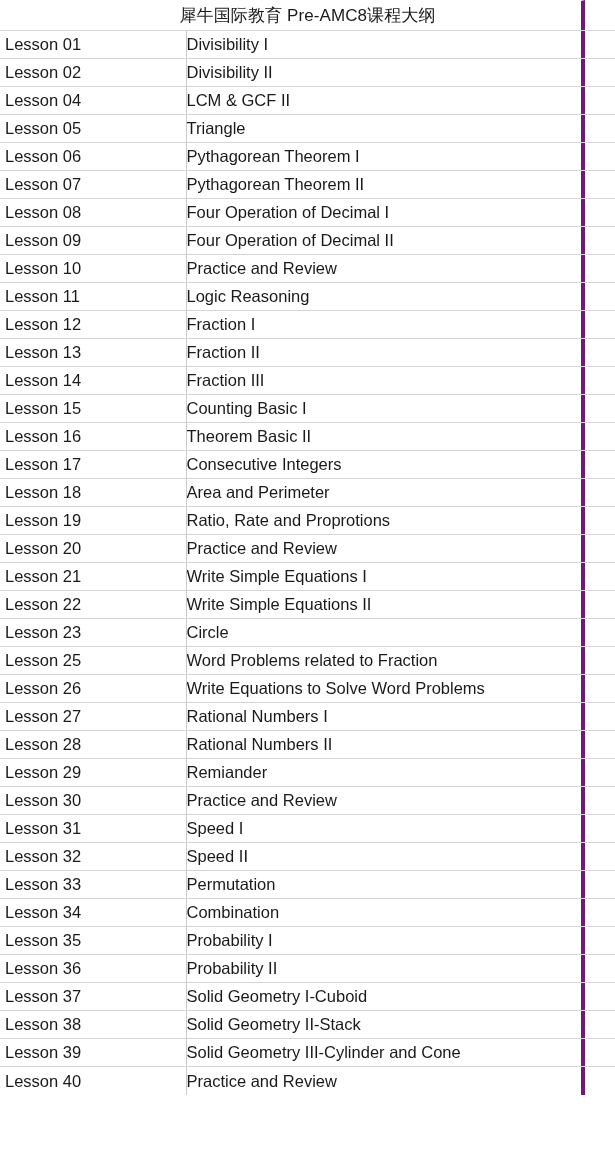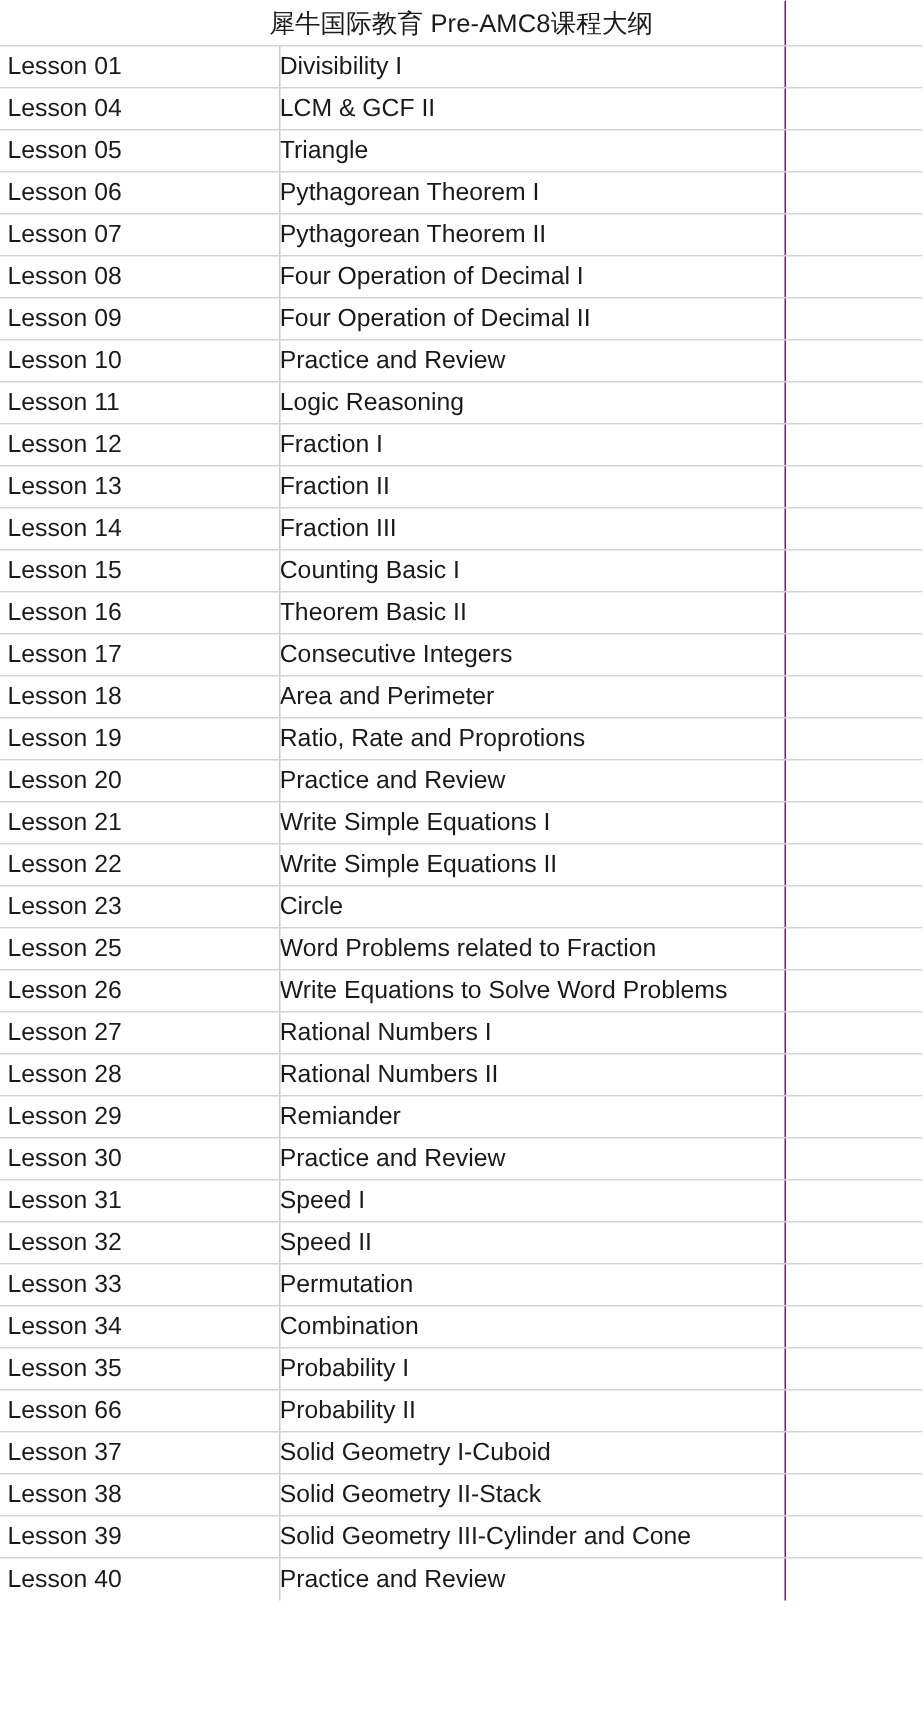--- a/index.html
+++ b/index.html
@@ -58,23 +58,23 @@
   .syllabus-table tr.lesson-row td.cell-topic {
     padding-left: 0;
   }
 
   .syllabus-table tr.lesson-row:last-child td {
     border-bottom: none;
   }
 
   
   .table-wrap {
-    width: 524px;
+    width: 585px;
     box-sizing: border-box;
-    border-right: 1px solid #701a75;
+    border-right: 4px solid #701a75;
     border-top: 1px solid #ffffff;
   }
 </style>
 </head>
 <body>
 
 <div class="table-wrap">
   <table class="syllabus-table">
     <colgroup>
       <col class="col-lesson">
@@ -82,20 +82,24 @@
     </colgroup>
     <tbody>
       <tr class="header-row">
         <td colspan="2">犀牛国际教育 Pre-AMC8课程大纲</td>
       </tr>
     <tr class="lesson-row">
           <td class="cell-lesson">Lesson 01</td>
           <td class="cell-topic">Divisibility I</td>
         </tr>
         <tr class="lesson-row">
+          <td class="cell-lesson">Lesson 02</td>
+          <td class="cell-topic">Divisibility II</td>
+        </tr>
+        <tr class="lesson-row">
           <td class="cell-lesson">Lesson 04</td>
           <td class="cell-topic">LCM &amp; GCF II</td>
         </tr>
         <tr class="lesson-row">
           <td class="cell-lesson">Lesson 05</td>
           <td class="cell-topic">Triangle</td>
         </tr>
         <tr class="lesson-row">
           <td class="cell-lesson">Lesson 06</td>
           <td class="cell-topic">Pythagorean Theorem I</td>
@@ -206,21 +210,21 @@
         </tr>
         <tr class="lesson-row">
           <td class="cell-lesson">Lesson 34</td>
           <td class="cell-topic">Combination</td>
         </tr>
         <tr class="lesson-row">
           <td class="cell-lesson">Lesson 35</td>
           <td class="cell-topic">Probability I</td>
         </tr>
         <tr class="lesson-row">
-          <td class="cell-lesson">Lesson 66</td>
+          <td class="cell-lesson">Lesson 36</td>
           <td class="cell-topic">Probability II</td>
         </tr>
         <tr class="lesson-row">
           <td class="cell-lesson">Lesson 37</td>
           <td class="cell-topic">Solid Geometry I-Cuboid</td>
         </tr>
         <tr class="lesson-row">
           <td class="cell-lesson">Lesson 38</td>
           <td class="cell-topic">Solid Geometry II-Stack</td>
         </tr>

